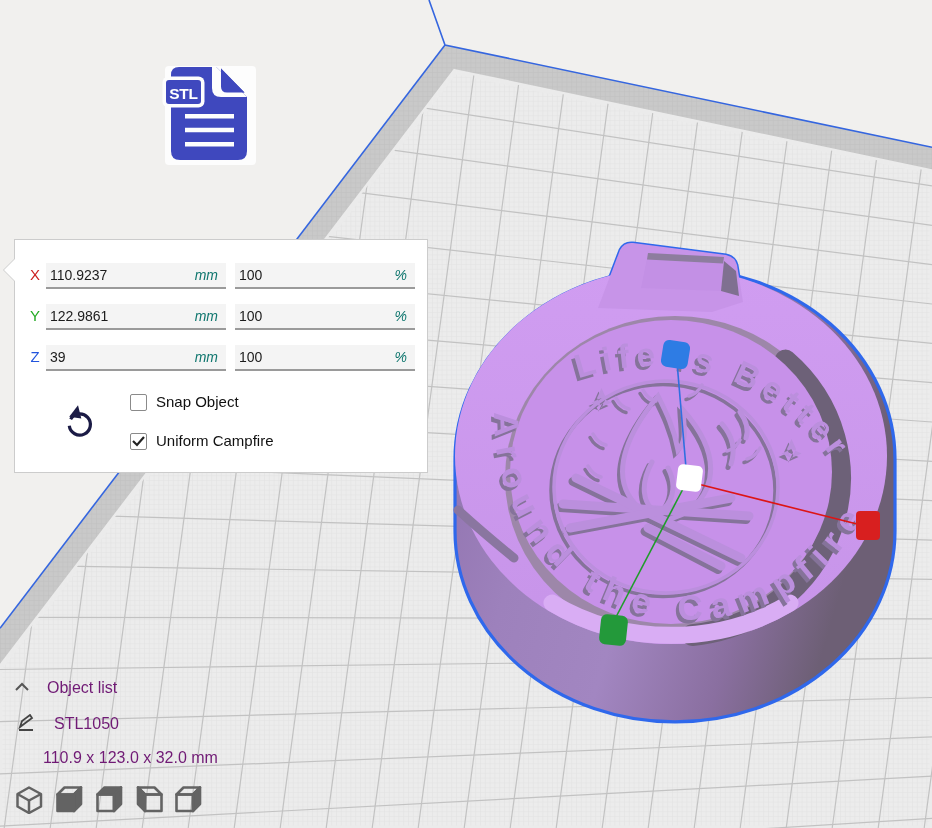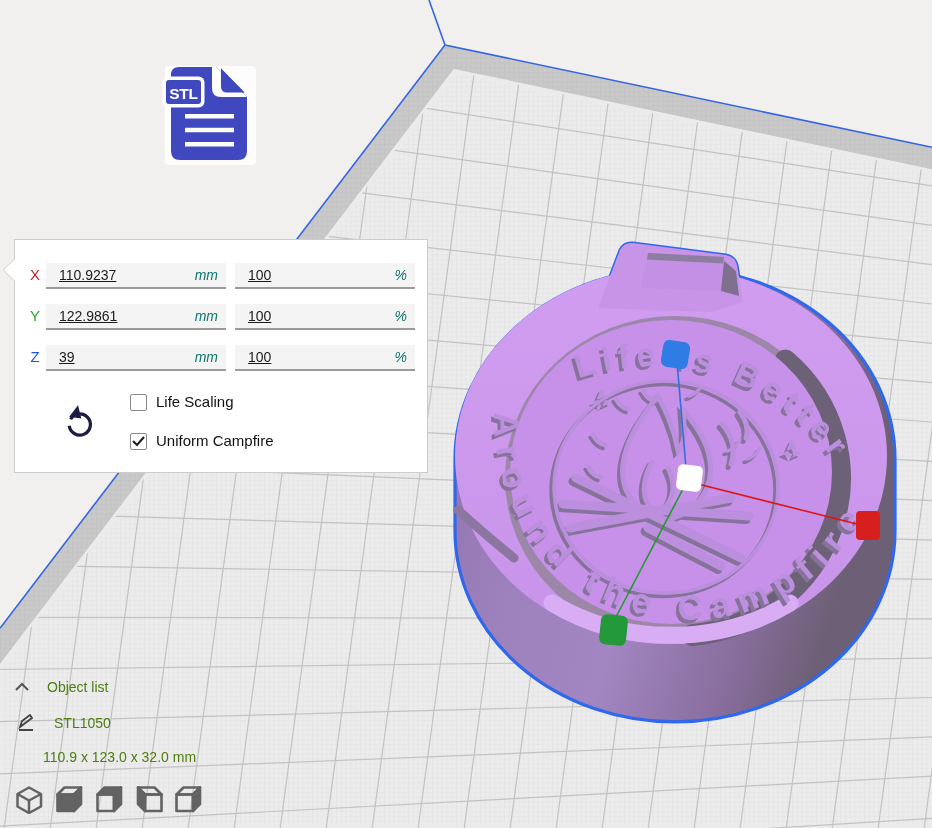--- a/index.html
+++ b/index.html
@@ -4,27 +4,27 @@
  html,body{margin:0;padding:0;width:932px;height:828px;overflow:hidden;
    font-family:"Liberation Sans",sans-serif;background:#f1f0ee;}
  #stage{position:relative;width:932px;height:828px;}
  .abs{position:absolute;}
  
  #panel{left:14px;top:239px;width:412px;height:232px;background:#fff;border:1px solid #ccc;}
  #panel .ptr{position:absolute;left:-11px;top:19px;width:0;height:0;
    border:11px solid transparent;border-right:11px solid #fff;border-left:none;}
  .fld{position:absolute;height:24px;background:#f4f4f4;border-bottom:2px solid #9a9a9a;
    font-size:14px;color:#1b1b1b;line-height:24px;}
- .fld .v{position:absolute;left:13px;top:0;text-decoration:underline;}
+ .fld .v{position:absolute;left:4px;top:0;}
  .fld .u{position:absolute;right:8px;top:0;color:#0f766e;font-style:italic;}
  .axis{position:absolute;font-size:15px;width:20px;text-align:center;line-height:24px;}
  .cb{position:absolute;width:15px;height:15px;background:#fff;border:1px solid #8a8a8a;border-radius:2px;}
  .cblab{position:absolute;font-size:15px;color:#111;line-height:18px;}
  
- .btxt{position:absolute;font-size:14px;color:#4d7c0f;}
+ .btxt{position:absolute;font-size:16px;color:#701a75;}
 </style></head>
 <body>
 <div id="stage">
 <svg width="932" height="828" viewBox="0 0 932 828" xmlns="http://www.w3.org/2000/svg" style="position:absolute;left:0;top:0">
 <defs>
  <clipPath id="gridclip">
           <polygon points="454.9,71.6 932.0,171.8 932.0,828.0 0.0,828.0 0.0,667.8"></polygon>
         </clipPath>
  <linearGradient id="wall" x1="0" y1="0" x2="1" y2="0.3">
    <stop offset="0" stop-color="#8e70ac"></stop>
@@ -251,21 +251,21 @@
       </div>
   <div class="fld" style="left:220px;top:105px;width:180px;">
         <span class="v">100</span>
         <span class="u">%</span>
       </div>
   <svg class="abs" style="left:49px;top:161px" width="36" height="40" viewBox="0 0 36 40">
     <path d="M 6.62,18.2 A 10.6,10.6 0 1 1 5.28,24.79" fill="none" stroke="#1b1b45" stroke-width="3.2"></path>
     <path d="M 5.2,15.8 L 14.0,4.2 L 17.3,17.6 Z" fill="#1b1b45"></path>
   </svg>
   <div class="cb" style="left:115px;top:154px;"></div>
-  <div class="cblab" style="left:141px;top:153px;">Life Scaling</div>
+  <div class="cblab" style="left:141px;top:153px;">Snap Object</div>
   <div class="cb" style="left:115px;top:193px;"></div>
   <svg class="abs" style="left:115px;top:193px" width="17" height="17">
         <path d="M 3,8 L 7,12 L 14,4" fill="none" stroke="#222" stroke-width="2.2"></path>
       </svg>
   <div class="cblab" style="left:141px;top:192px;">Uniform Campfire</div>
 </div>
 
 <svg class="abs" style="left:14px;top:681px" width="16" height="12">
       <path d="M 2,9 L 8,3 L 14,9" fill="none" stroke="#555" stroke-width="2"></path>
     </svg>

